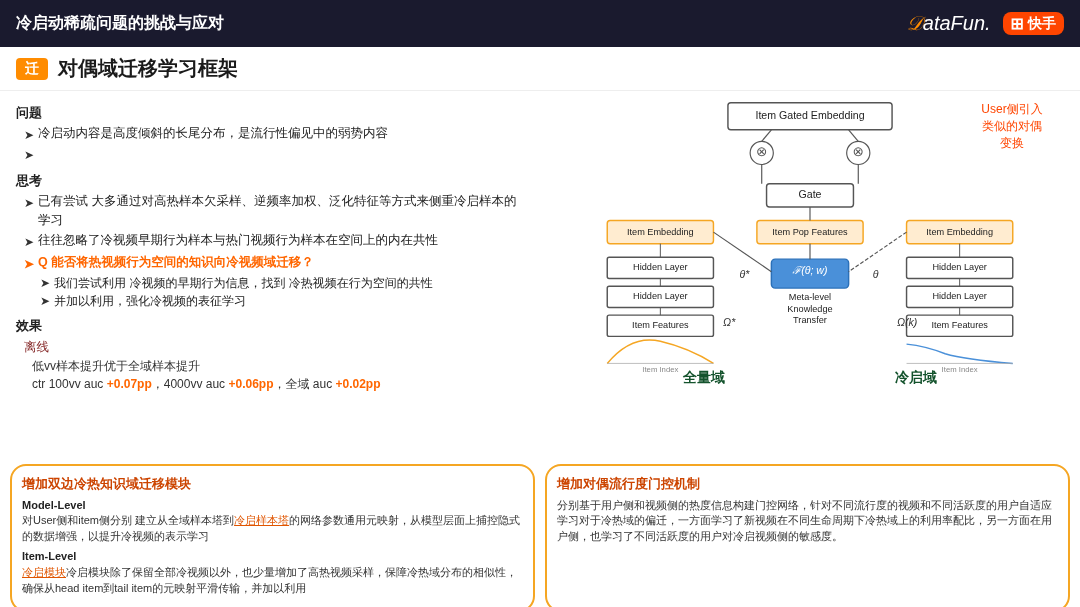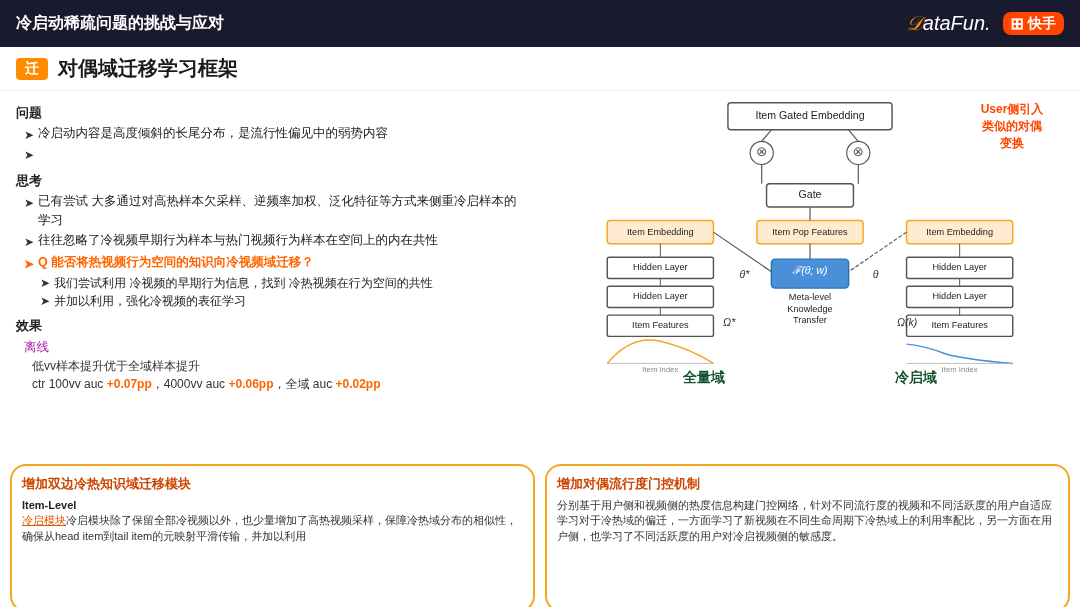--- a/index.html
+++ b/index.html
@@ -135,21 +135,21 @@
     }
     .sub-arrow {
       color: #333;
       flex-shrink: 0;
     }
 
     .effect-section {
       margin-top: 6px;
     }
     .offline-label {
-      color: #a21caf;
+      color: #7f1d1d;
       margin-left: 8px;
       font-size: 12.5px;
     }
     .effect-text {
       margin-left: 16px;
       font-size: 12px;
       color: #333;
       line-height: 1.5;
     }
 
@@ -160,21 +160,21 @@
       padding: 4px 8px;
     }
 
     
     .user-annotation {
       position: absolute;
       top: 10px;
       right: 8px;
       color: #ff4500;
       font-size: 12px;
-      font-weight: bold;
+      font-weight: normal;
       text-align: center;
       width: 120px;
       line-height: 1.4;
     }
 
     
     .diagram-svg {
       width: 100%;
       height: 280px;
     }
@@ -441,20 +441,24 @@
         <div class="domain-label" style="margin-right:10px;">冷启域</div>
       </div>
 
     </div>
   </div>
 
   <div class="bottom-cards">
 
     <div class="card">
       <div class="card-title">增加双边冷热知识域迁移模块</div>
+      <div class="card-text">
+        <span class="card-sub-label">Model-Level</span><br>
+        <span>对User侧和item侧分别 建立从全域样本塔到<span class="card-link">冷启样本塔</span>的网络参数通用元映射，从模型层面上捕控隐式的数据增强，以提升冷视频的表示学习</span>
+      </div>
       <div class="card-text" style="margin-top:4px;">
         <span class="card-sub-label">Item-Level</span><br>
         <span class="card-link">冷启模块</span><span>冷启模块除了保留全部冷视频以外，也少量增加了高热视频采样，保障冷热域分布的相似性，确保从head item到tail item的元映射平滑传输，并加以利用</span>
       </div>
     </div>
 
     <div class="card">
       <div class="card-title">增加对偶流行度门控机制</div>
       <div class="card-text">分别基于用户侧和视频侧的热度信息构建门控网络，针对不同流行度的视频和不同活跃度的用户自适应学习对于冷热域的偏迁，一方面学习了新视频在不同生命周期下冷热域上的利用率配比，另一方面在用户侧，也学习了不同活跃度的用户对冷启视频侧的敏感度。</div>
     </div>

